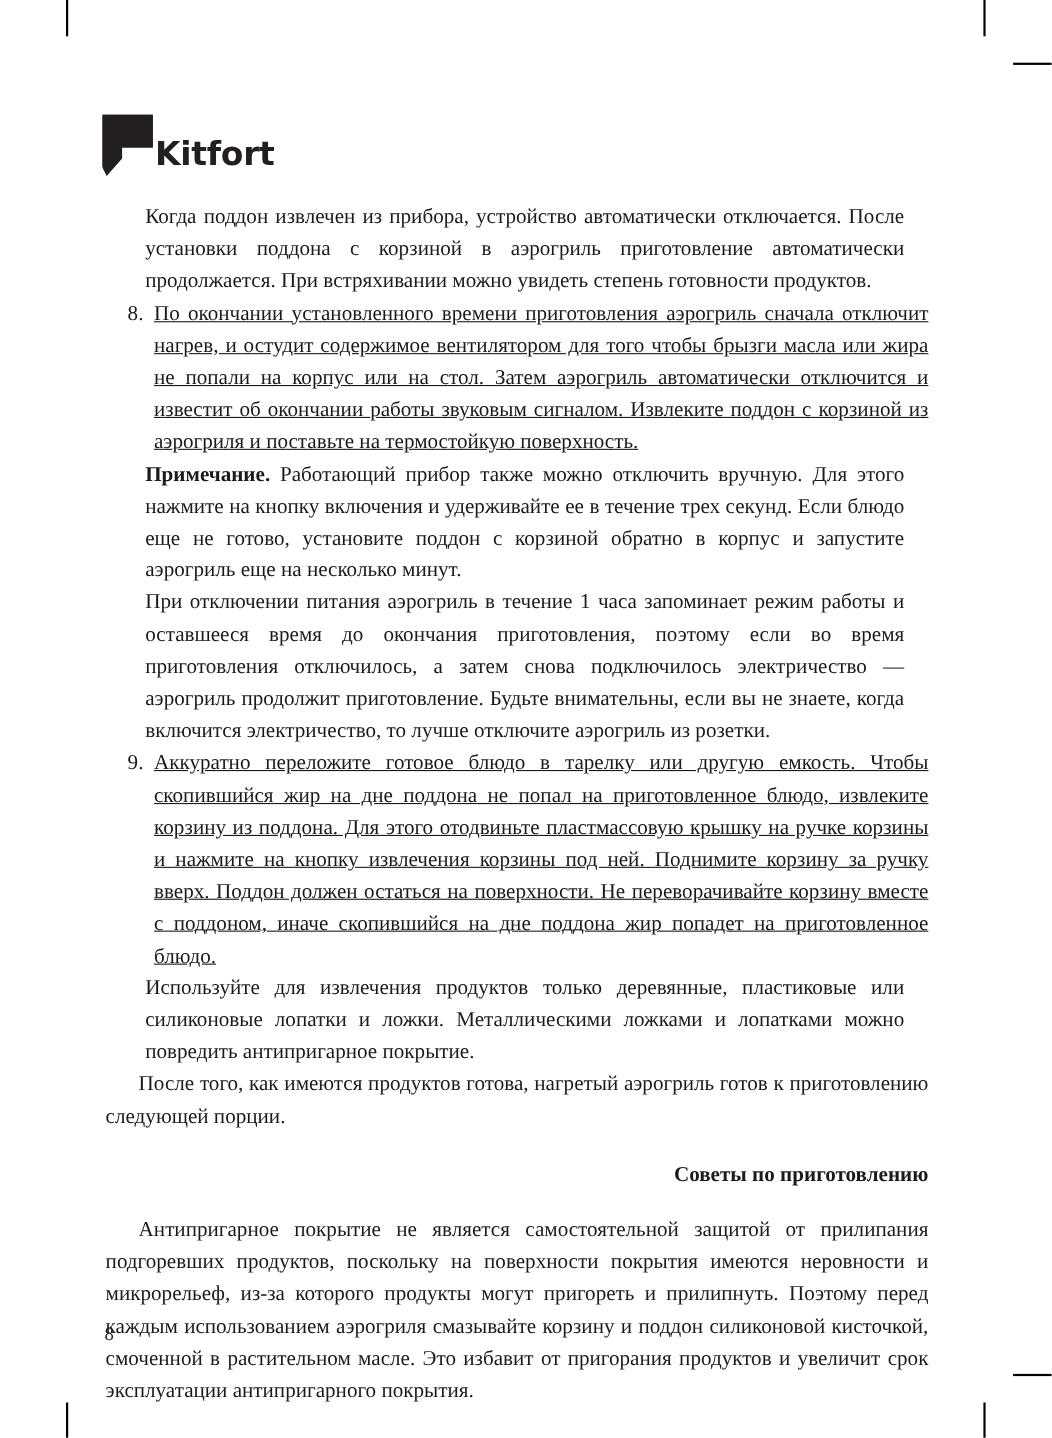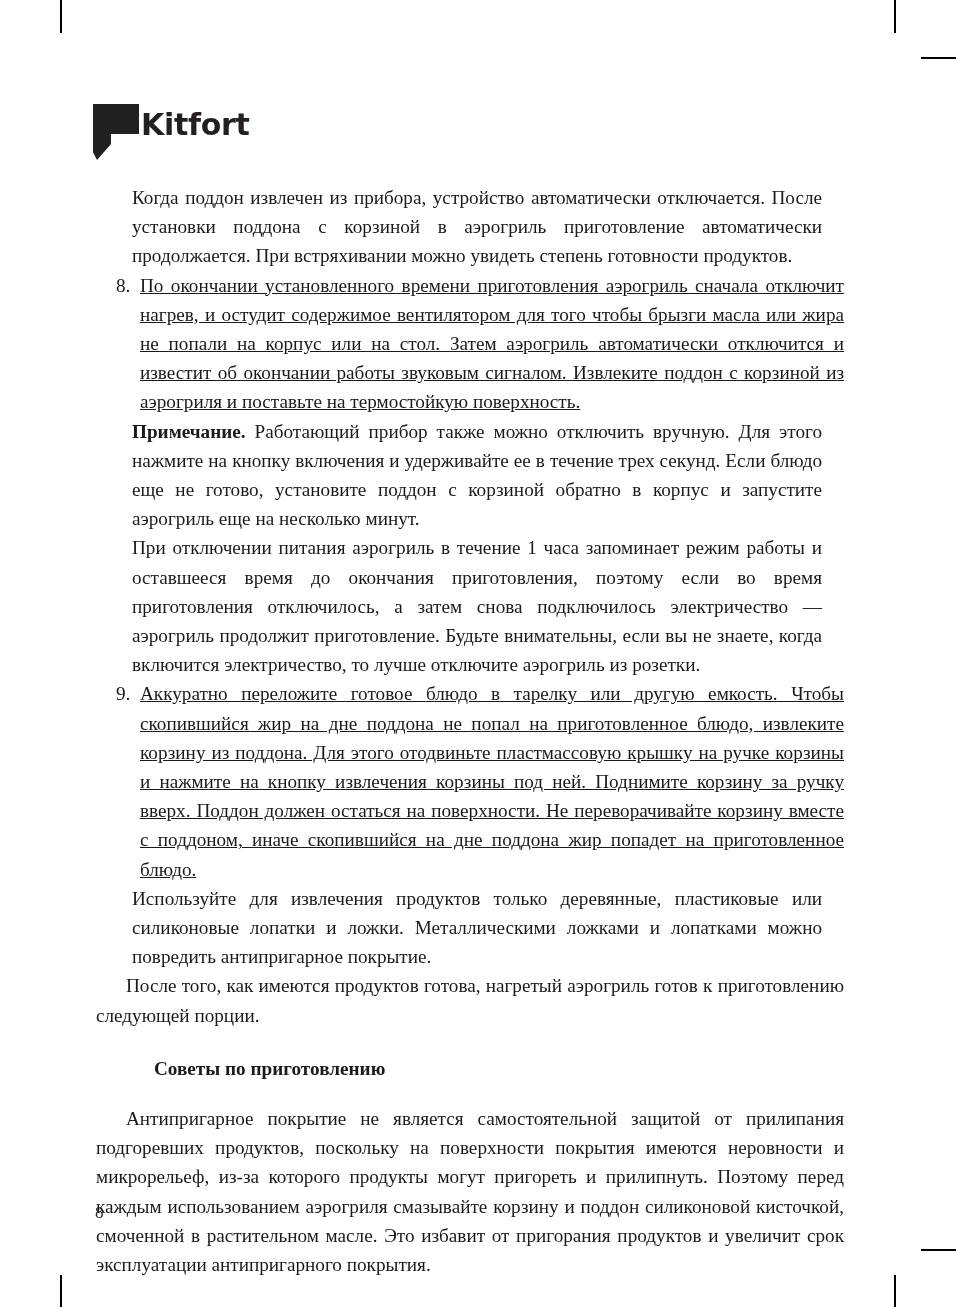--- a/index.html
+++ b/index.html
@@ -45,21 +45,21 @@
   }
   .logo-mark svg { display: block; }
   .logo-word {
     font-family: "DejaVu Sans", "Liberation Sans", sans-serif;
     font-weight: bold;
     font-size: 30px;
     letter-spacing: -0.3px;
     color: #231f20;
     line-height: 1;
     margin-left: 2px;
-    margin-bottom: 20px;
+    margin-bottom: 4px;
   }
 
   
   .page-body {
     position: absolute;
     left: 96px;
     top: 183px;
     width: 748px;
   }
 
@@ -111,20 +111,21 @@
 
   b, .bold { font-weight: bold; }
 
   .section-heading {
     margin-left: 58px;
     margin-top: 26px;
     margin-bottom: 22px;
     font-size: 19.2px;
     line-height: 26px;
     font-weight: bold;
+    text-align: right;
   }
 
   .tips-para {
     width: 748px;
     text-indent: 30px;
     margin-bottom: 0;
   }
 
   
   .page-number {

